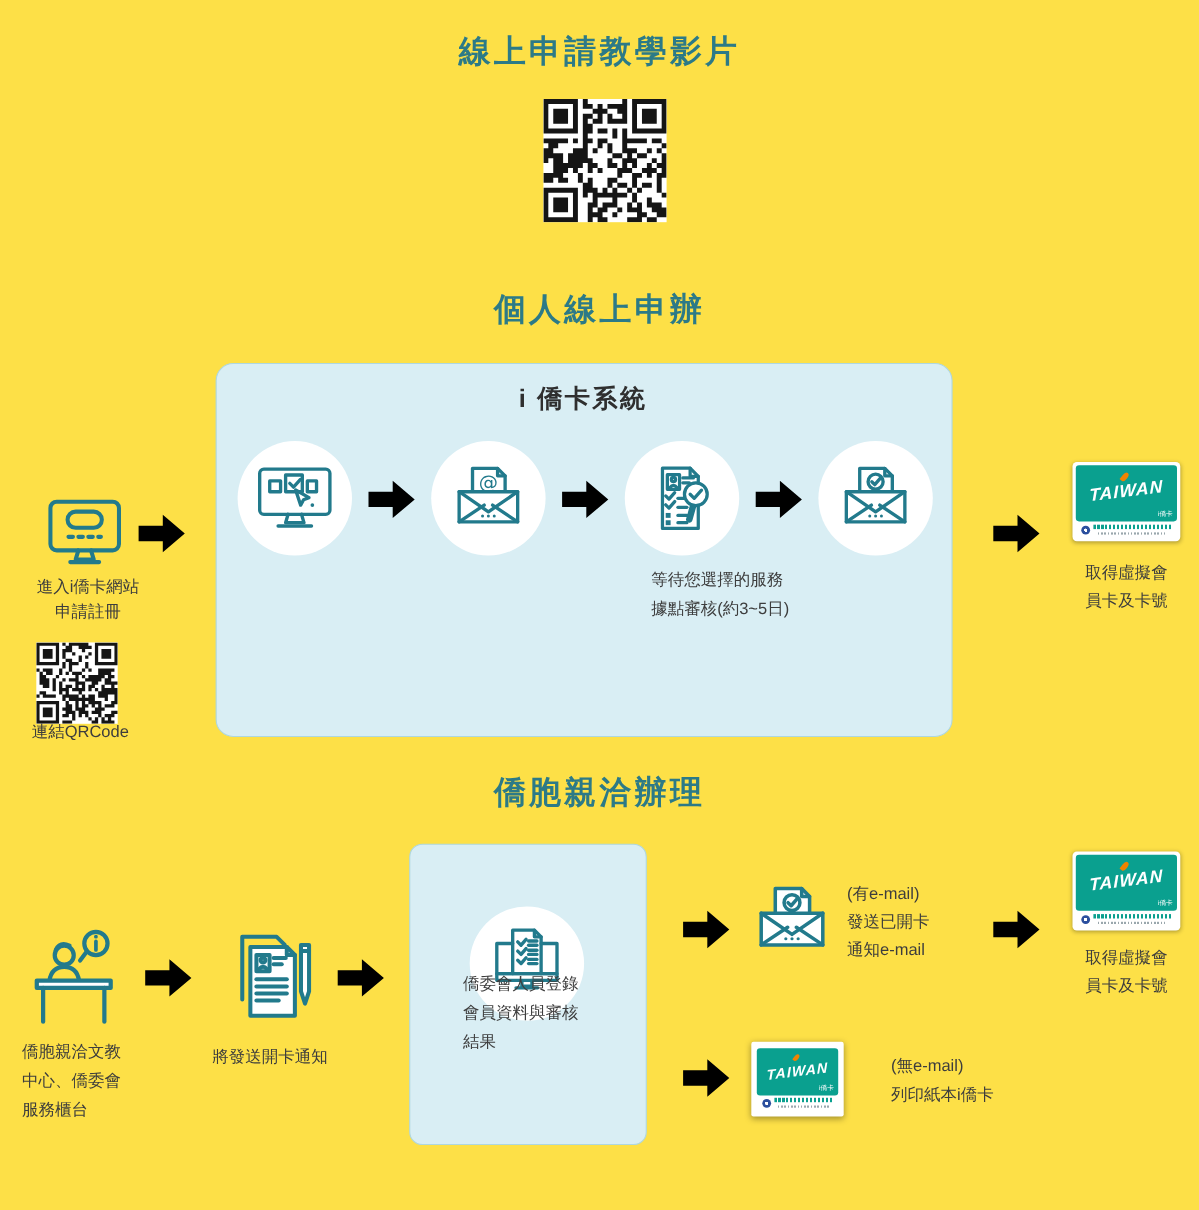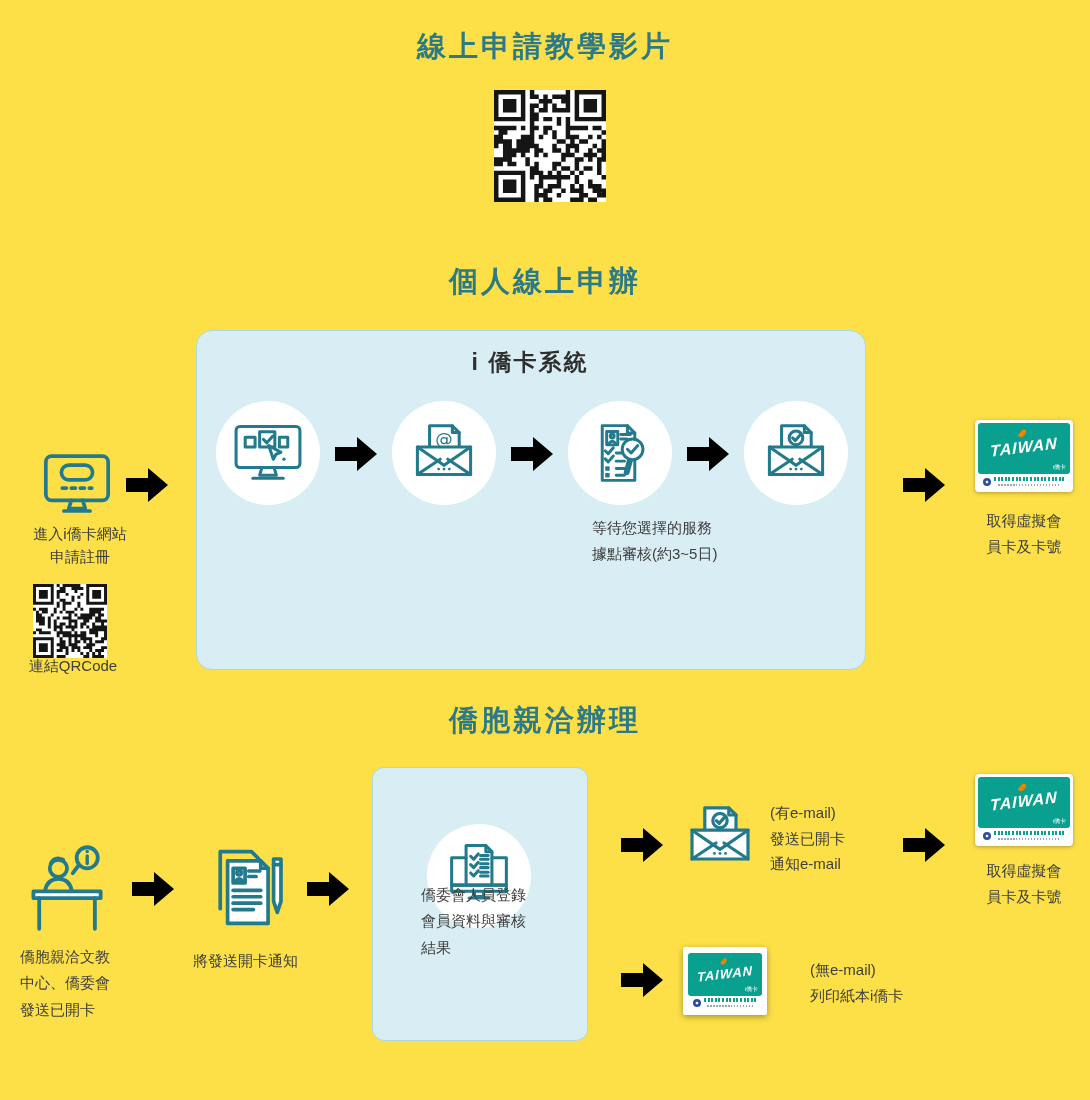--- a/index.html
+++ b/index.html
@@ -245,21 +245,21 @@
 
   <div class="abs h1" style="top:701px;left:0;">僑胞親洽辦理</div>
 
   <div class="abs" style="left:20px;top:843px;">
     <svg class="icon" width="96" height="92">
         <use href="#sym-person-desk"></use>
       </svg>
   </div>
   <div class="abs label" style="left:20px;top:944px;width:150px;line-height:1.75;">僑胞親洽文教
 中心、僑委會
-發送已開卡</div>
+服務櫃台</div>
 
   <svg class="arr abs" style="left:131px;top:870px;">
       <use href="#sym-arrow"></use>
     </svg>
 
   <div class="abs" style="left:200px;top:843px;">
     <svg class="icon" width="92" height="90">
         <use href="#sym-papers-pen"></use>
       </svg>
   </div>

